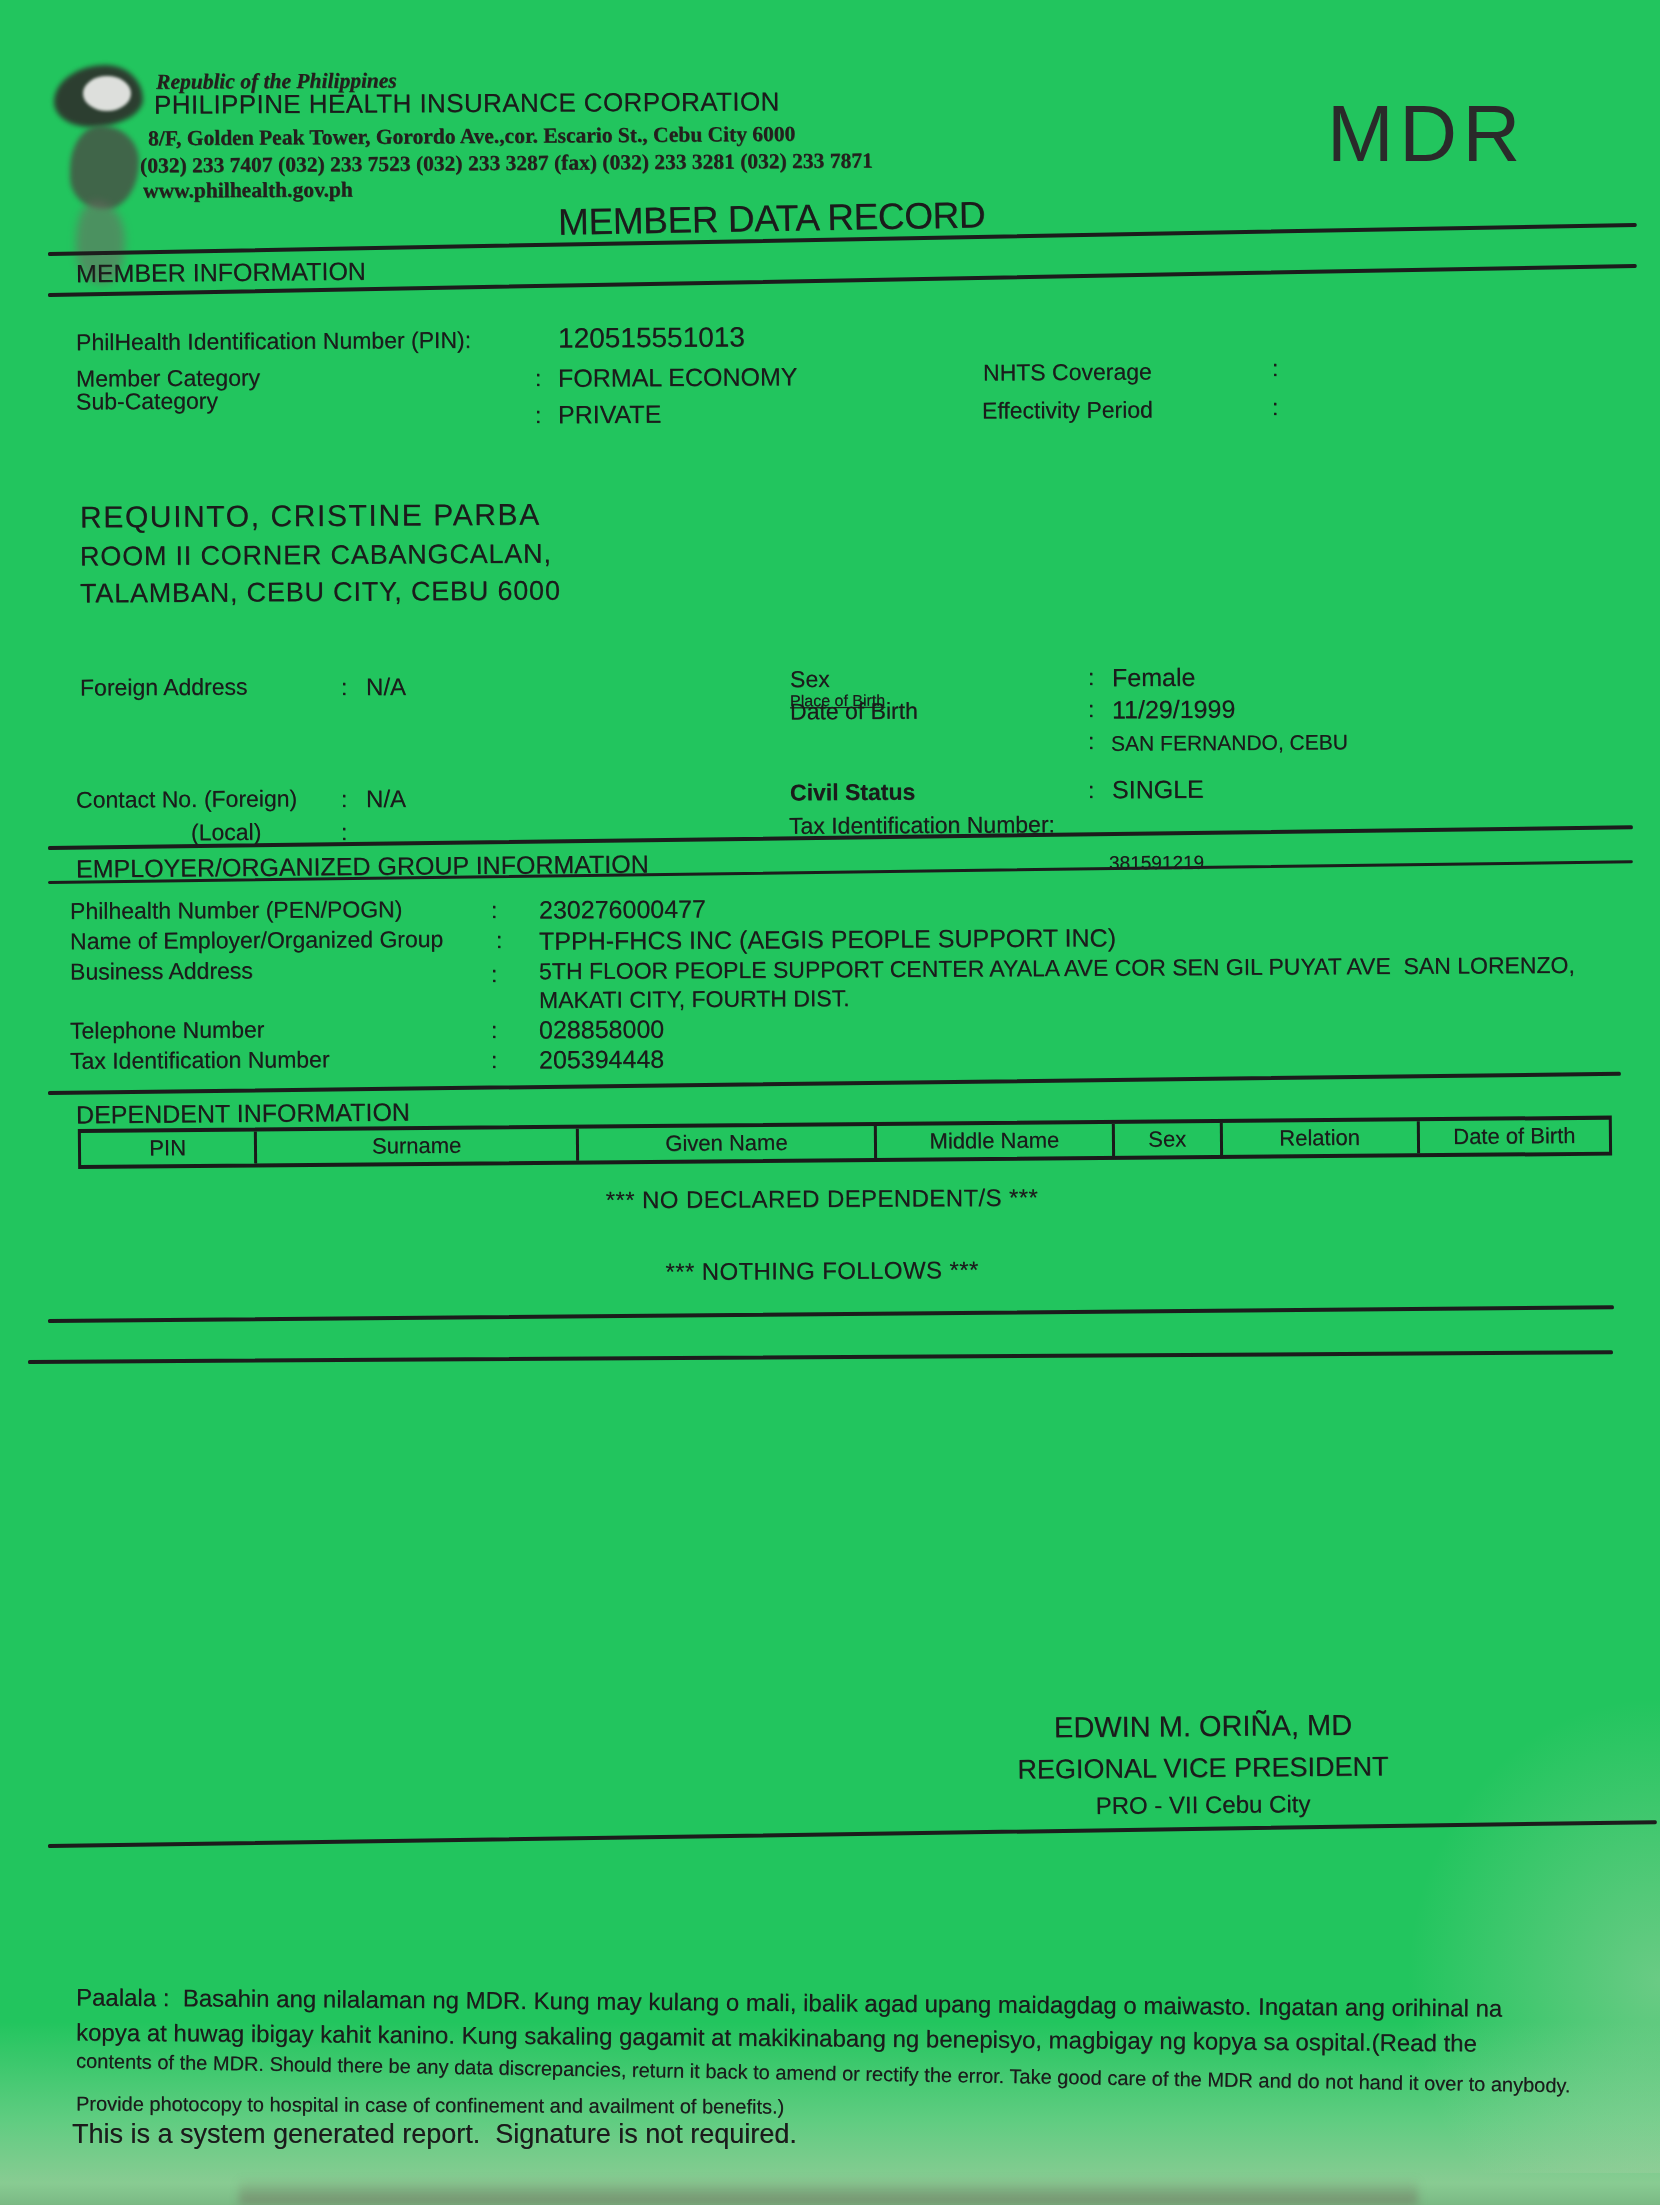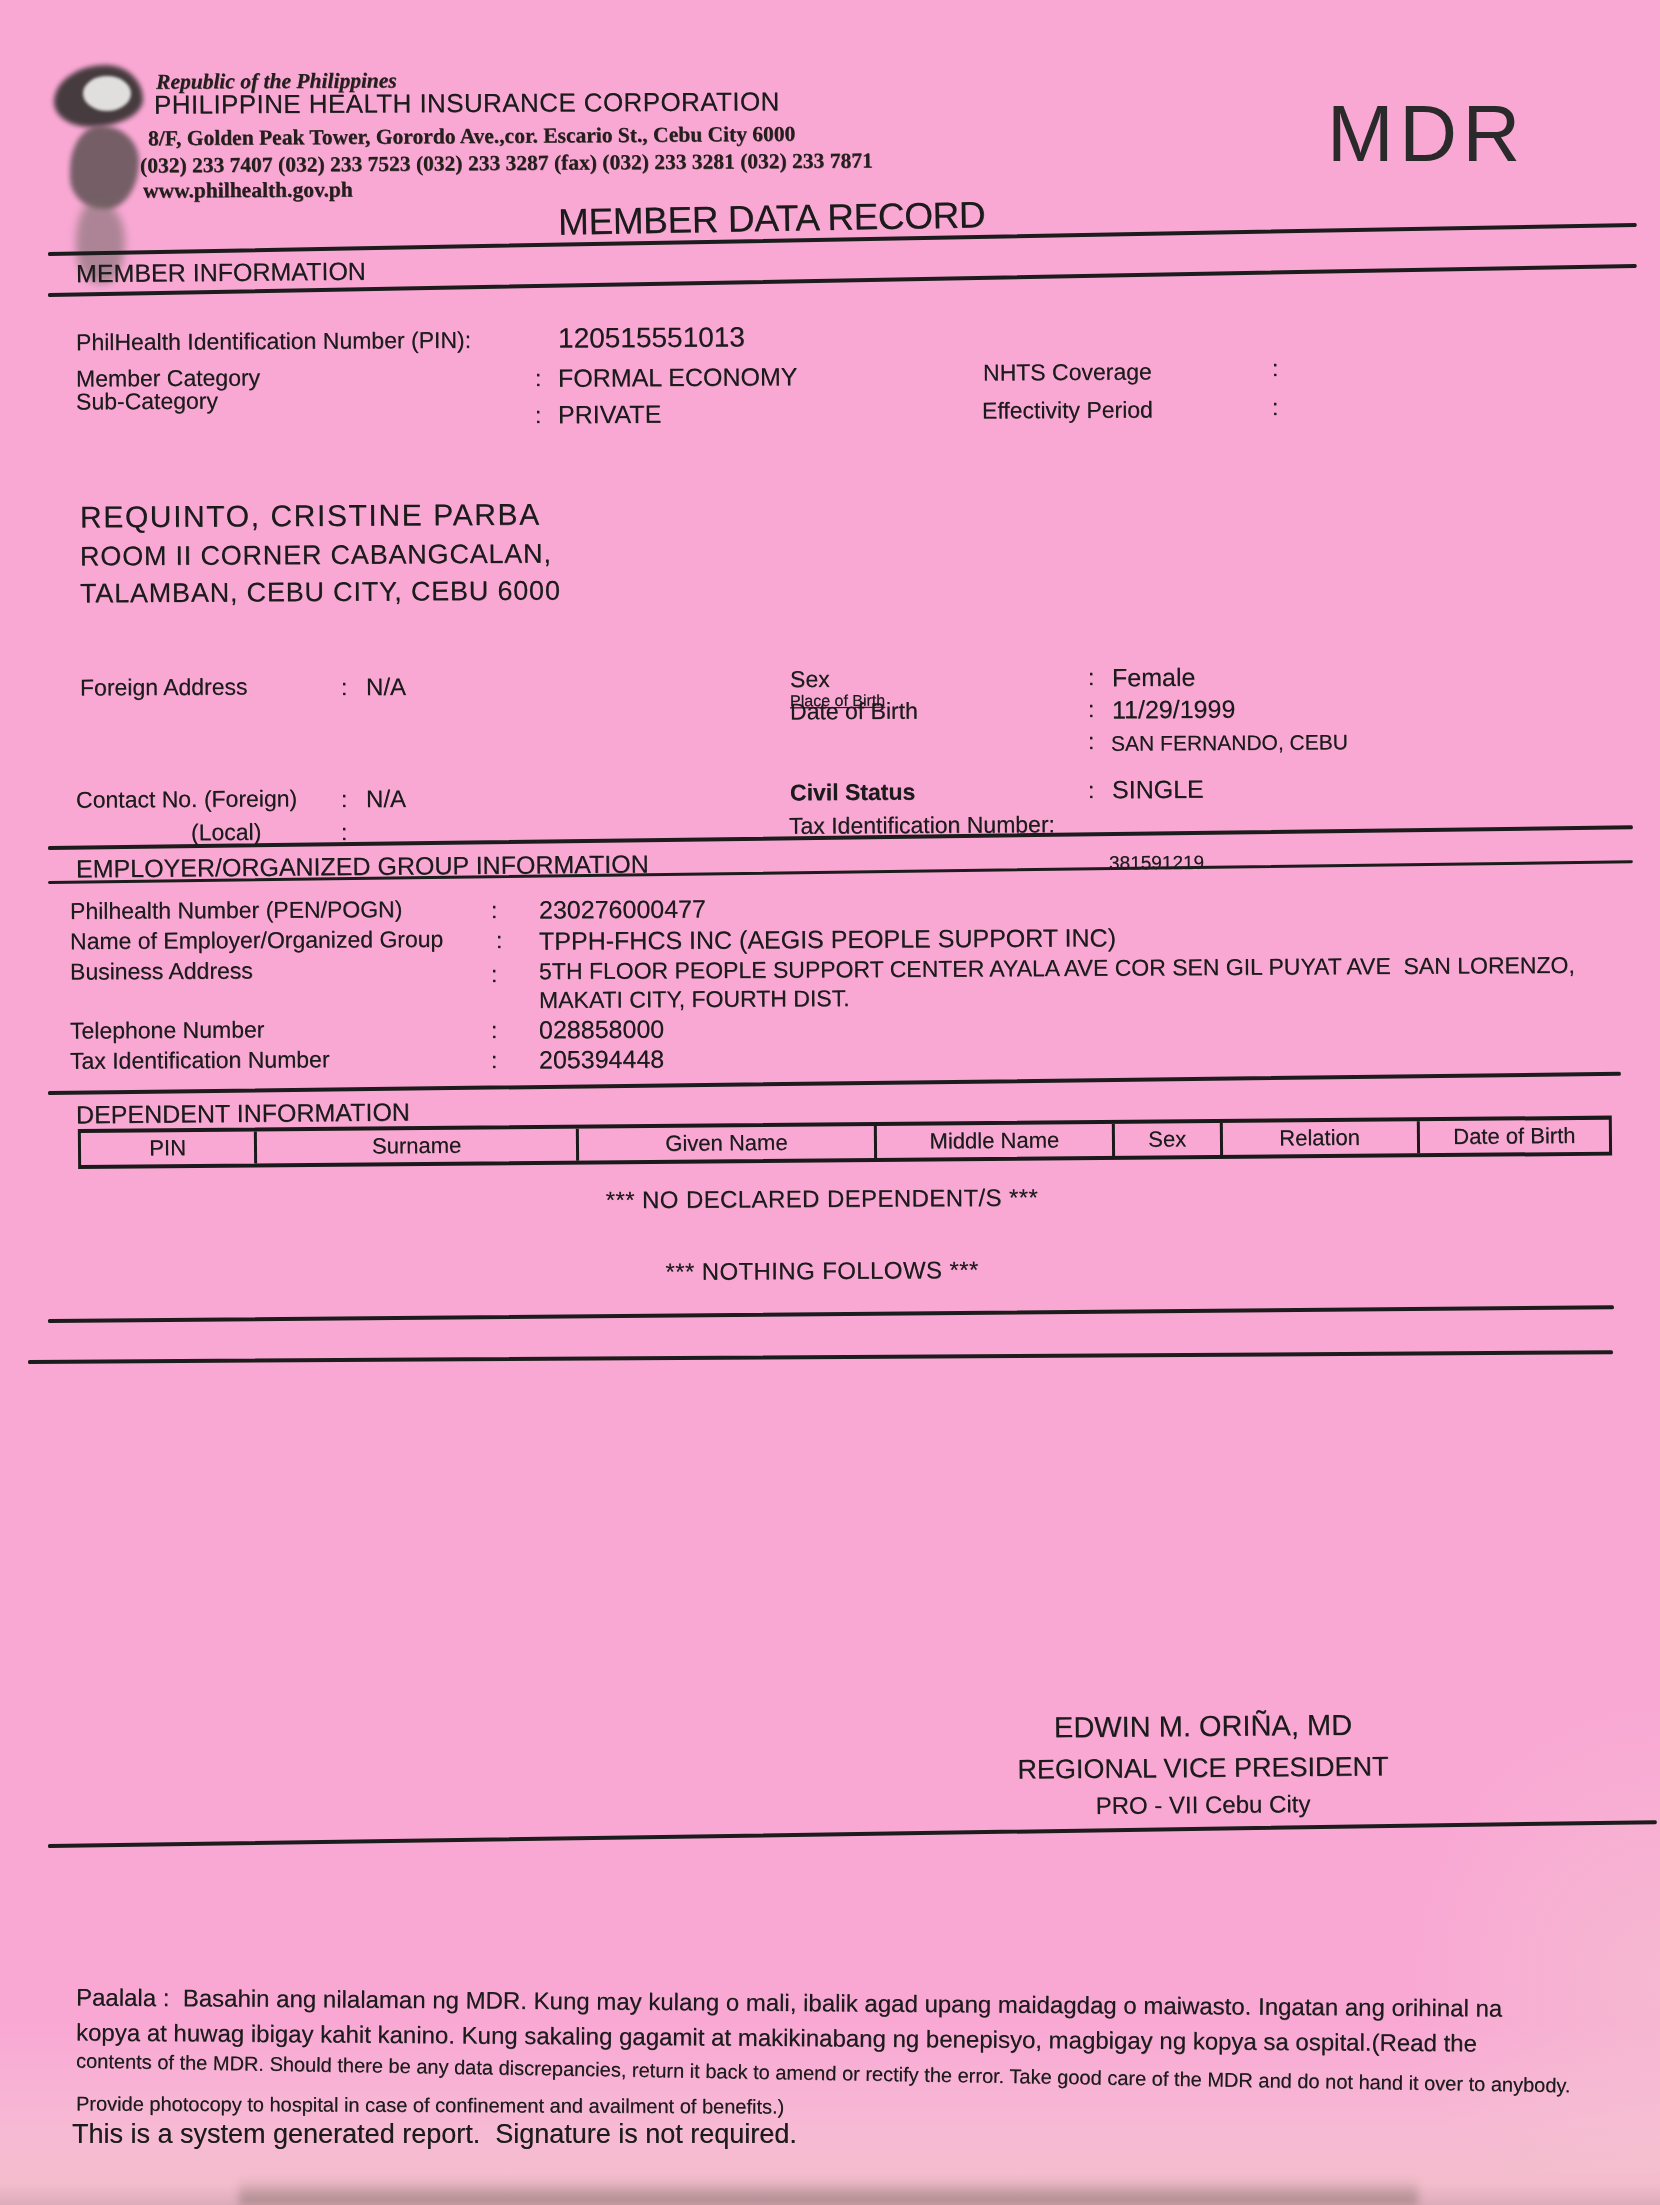--- a/index.html
+++ b/index.html
@@ -1,18 +1,18 @@
 <!DOCTYPE html>
 <html style="font-size:12.7px"><head>
 <meta charset="utf-8">
 <style>
   html,body{margin:0;padding:0;background:#d8d8d8;}
   .sheet{
     position:relative;width:1660px;height:2205px;margin:0 auto;
-    background:#f9a8d4;overflow:hidden;
+    background:#22c55e;overflow:hidden;
     font-family:"Liberation Sans",sans-serif;color:#1b1b1b;
   }
   .t{position:absolute;white-space:pre;color:#1b1b1b;
      text-shadow:0.3px 0.3px 0.5px rgba(25,25,25,0.55);}
   .serif{font-family:"Liberation Serif",serif;font-weight:700;color:#241f1d;
      text-shadow:0.5px 0.5px 0.6px rgba(30,25,20,0.6);}
   .rule{position:absolute;background:#1c1c1c;transform-origin:left center;border-radius:1.6px;}
   .skA{transform:rotate(-0.35deg);}
   .skB{transform:rotate(-0.5deg);}
   .skC{transform:rotate(0.45deg);}

